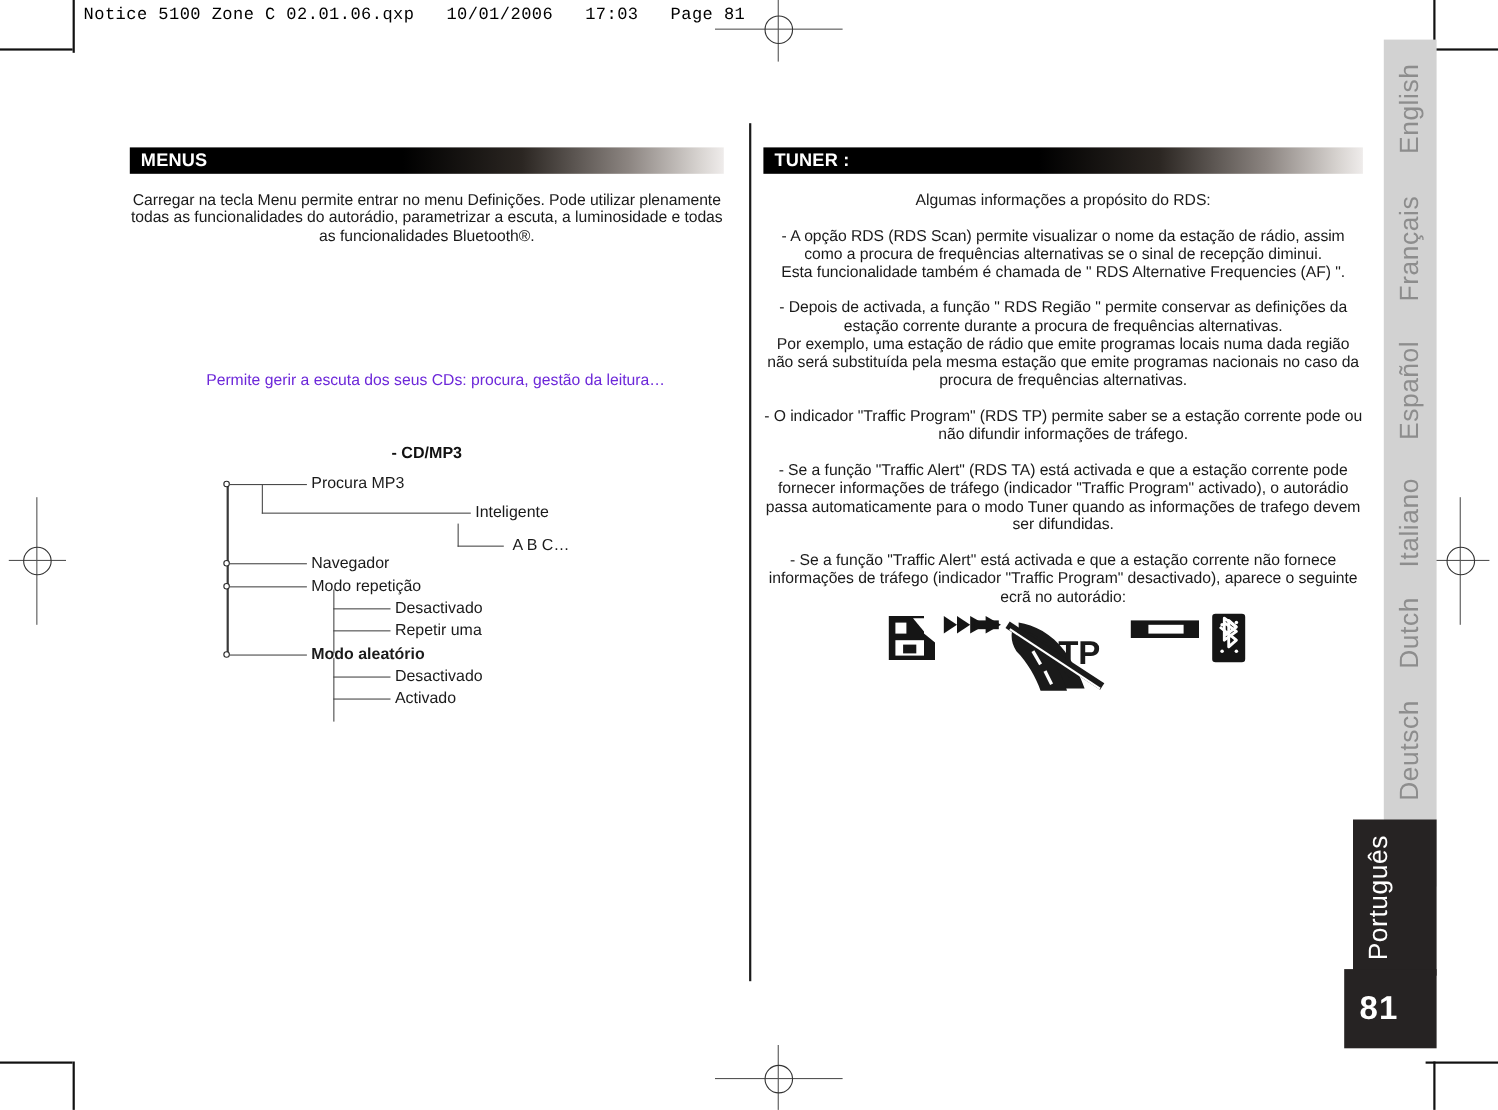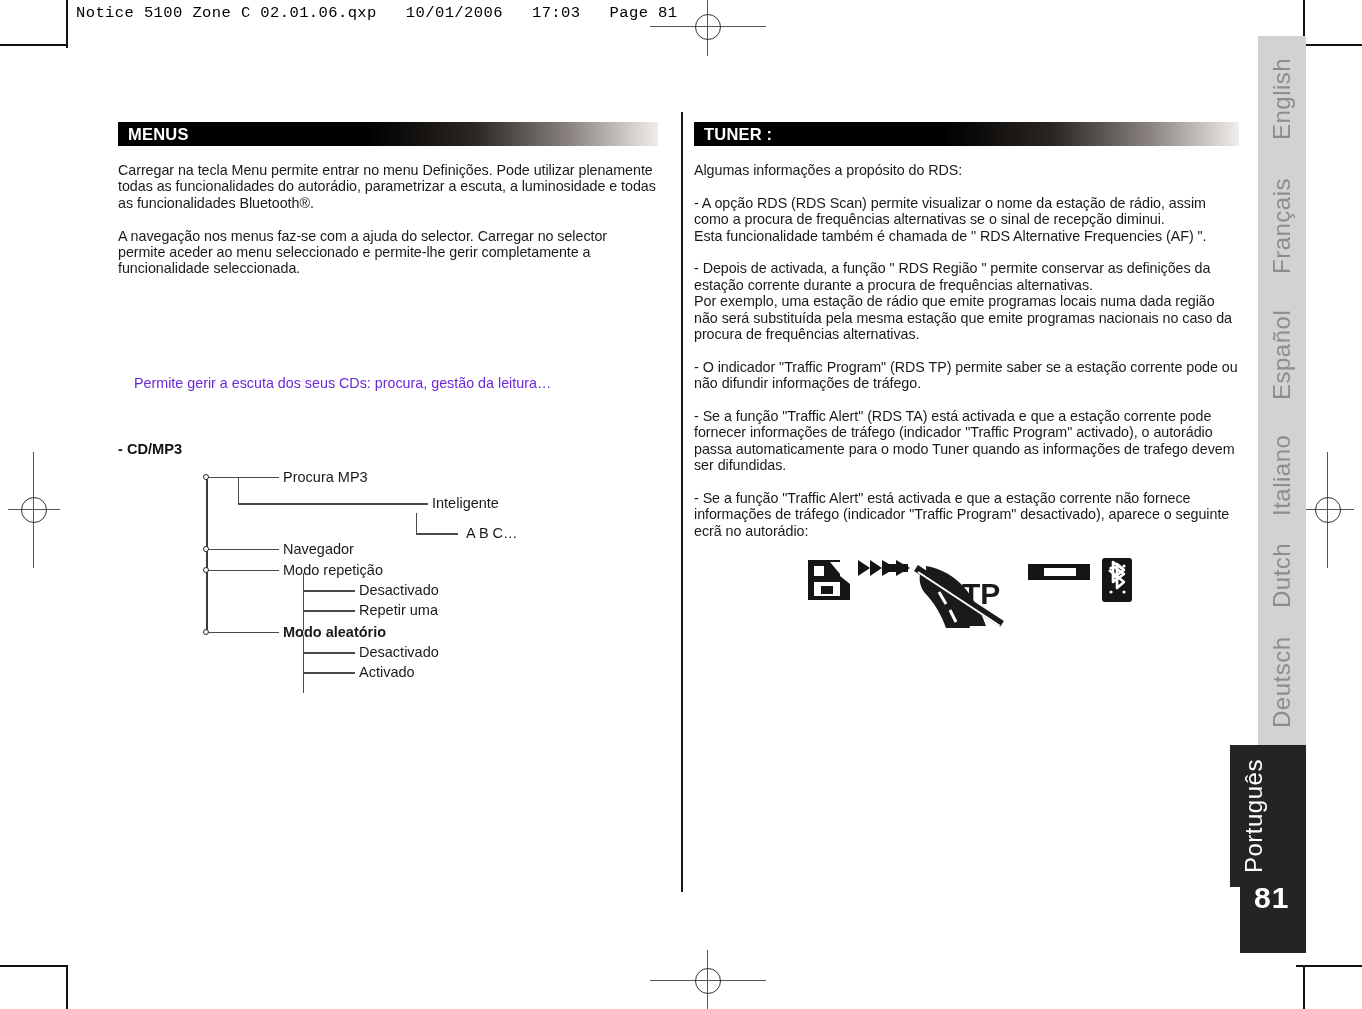--- a/index.html
+++ b/index.html
@@ -28,21 +28,21 @@
     position: absolute;
     top: 4px; left: 76px;
     font-family: "Liberation Mono", "DejaVu Sans Mono", monospace;
     font-size: 15.5px;
     letter-spacing: 0.4px;
     color: #000;
     white-space: pre;
   }
 
   
-  .col { position: absolute; top: 122px; }
+  .col { position: absolute; top: 134px; text-align: center; }
   .col-left  { left: 118px; width: 540px; }
   .col-right { left: 694px; width: 545px; }
 
   .divider-v {
     position: absolute; left: 681px; top: 112px;
     width: 2px; height: 780px; background: #1a1a1a;
   }
 
   .bar {
     position: relative;
@@ -145,23 +145,23 @@
     line-height: 48px;
     white-space: nowrap;
   }
   .lang-item.active {
     color: #ffffff;
     background: #262323;
   }
   .page-num-box {
     position: absolute;
     right: 56px; bottom: 56px;
-    width: 66px; height: 72px;
+    width: 84px; height: 72px;
     background: #262323;
-    display: flex; 
+    display: flex; align-items: center;
   }
   .page-num {
     color: #ffffff;
     font-size: 30px;
     font-weight: bold;
     padding-left: 14px;
     letter-spacing: 1px;
   }
 </style>
 </head>
@@ -205,21 +205,20 @@
 
   <div class="col col-left">
     <div class="bar">
       <div class="bar-title">MENUS</div>
     </div>
 
     <div class="gap-sm"></div>
 
     <p class="body">Carregar na tecla Menu permite entrar no menu Definições. Pode utilizar plenamente todas as funcionalidades do autorádio, parametrizar a escuta, a luminosidade e todas as funcionalidades Bluetooth®.</p>
     <div class="gap-para"></div>
-    <p class="body">A navegação nos menus faz-se com a ajuda do selector. Carregar no selector permite aceder ao menu seleccionado e permite-lhe gerir completamente a funcionalidade seleccionada.</p>
 
     <div class="gap-lg"></div>
 
 
     <div class="gap-md"></div>
 
     <p class="item-desc">Permite gerir a escuta dos seus CDs: procura, gestão da leitura…</p>
 
     <div class="gap-lg" style="height:50px;"></div>
 

